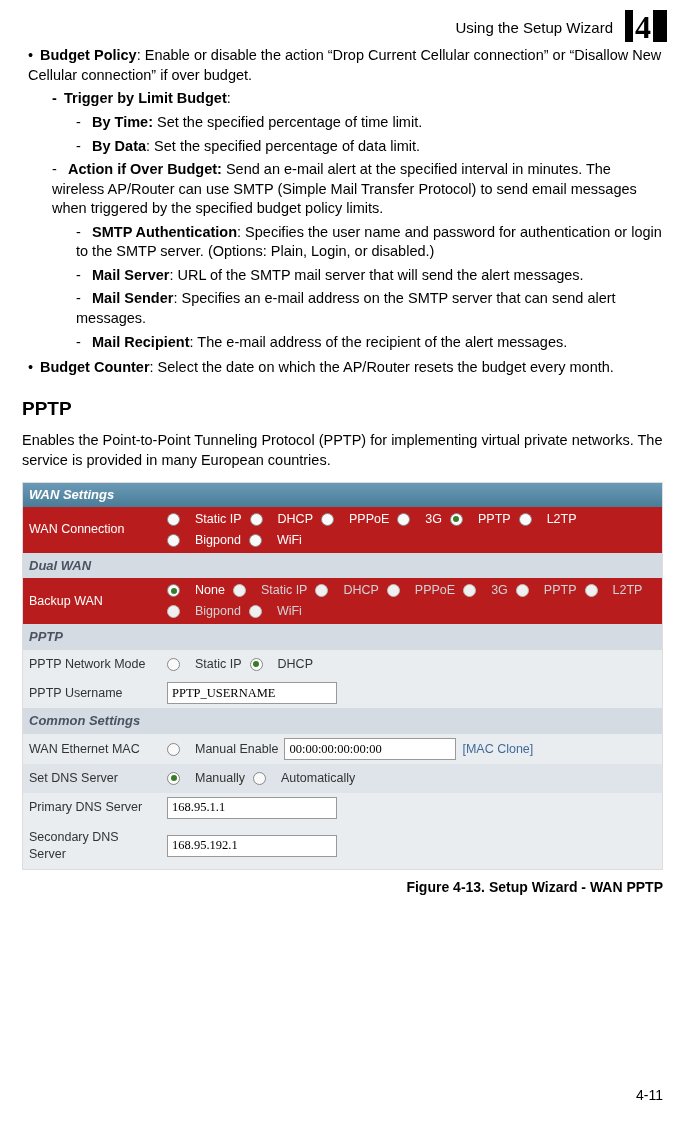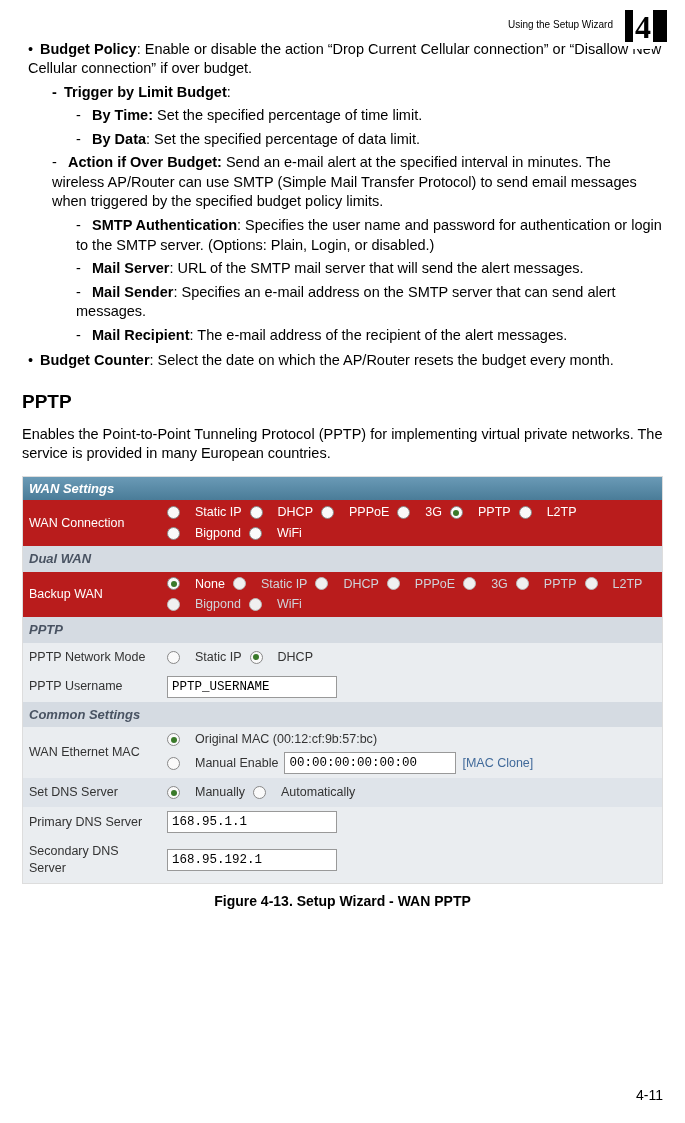--- a/index.html
+++ b/index.html
@@ -9,21 +9,21 @@
       font-family: Arial, Helvetica, sans-serif;
       font-size: 14.5px;
       line-height: 1.35;
       color: #000;
       background: #fff;
       padding: 18px 22px 18px 22px;
       position: relative;
     }
     .header {
       text-align: right;
-      font-size: 10px;
+      font-size: 15px;
       margin-bottom: 8px;
       padding-right: 50px;
     }
     .chapter-box {
       position: absolute;
       top: 10px;
       right: 18px;
       width: 42px;
       height: 32px;
       background: #000;
@@ -121,27 +121,27 @@
       background: #3a7a2a;
       border-radius: 50%;
     }
     .radio-circle.disabled { border-color: #bbb; background: #f0f0f0; }
     .radio.disabled { color: #d0d4da; }
     .text-input {
       border: 1px solid #999;
       background: #fff;
       padding: 10px 4px;
       font-size: 12.5px;
-      font-family: Liberation Mono, monospace;
+      font-family: Liberation Serif, serif;
       width: 170px;
       height: 20px;
     }
     .link-text { color: #416a9a; }
     .figure-caption {
-      text-align: center;
+      text-align: right;
       font-weight: bold;
       font-size: 14px;
       margin-top: 8px;
     }
     .page-num {
       position: absolute;
       bottom: 18px;
       right: 22px;
       font-size: 14px;
     }
@@ -291,24 +291,20 @@
         <input type="text" class="text-input" value="PPTP_USERNAME" style="">
       </div>
   </div>
 
 
   <div class="subheader">Common Settings</div>
 
   <div class="row light-row">
     <div class="label">WAN Ethernet MAC</div>
     <div class="value" style="flex-direction:column; align-items:flex-start; gap:4px;">
-      <span class="radio">
-          <span class="radio-circle checked"></span>
-          <span><span>Original MAC (</span><span>00:12:cf:9b:57:bc</span><span>)</span></span>
-        </span>
       <span style="display:flex; align-items:center; gap:6px;">
         <span class="radio">
             <span class="radio-circle"></span>
             <span>Manual Enable</span>
           </span>
         <input type="text" class="text-input" style="width: 172px;" value="00:00:00:00:00:00">
         <span class="link-text">[MAC Clone]</span>
       </span>
     </div>
   </div>

